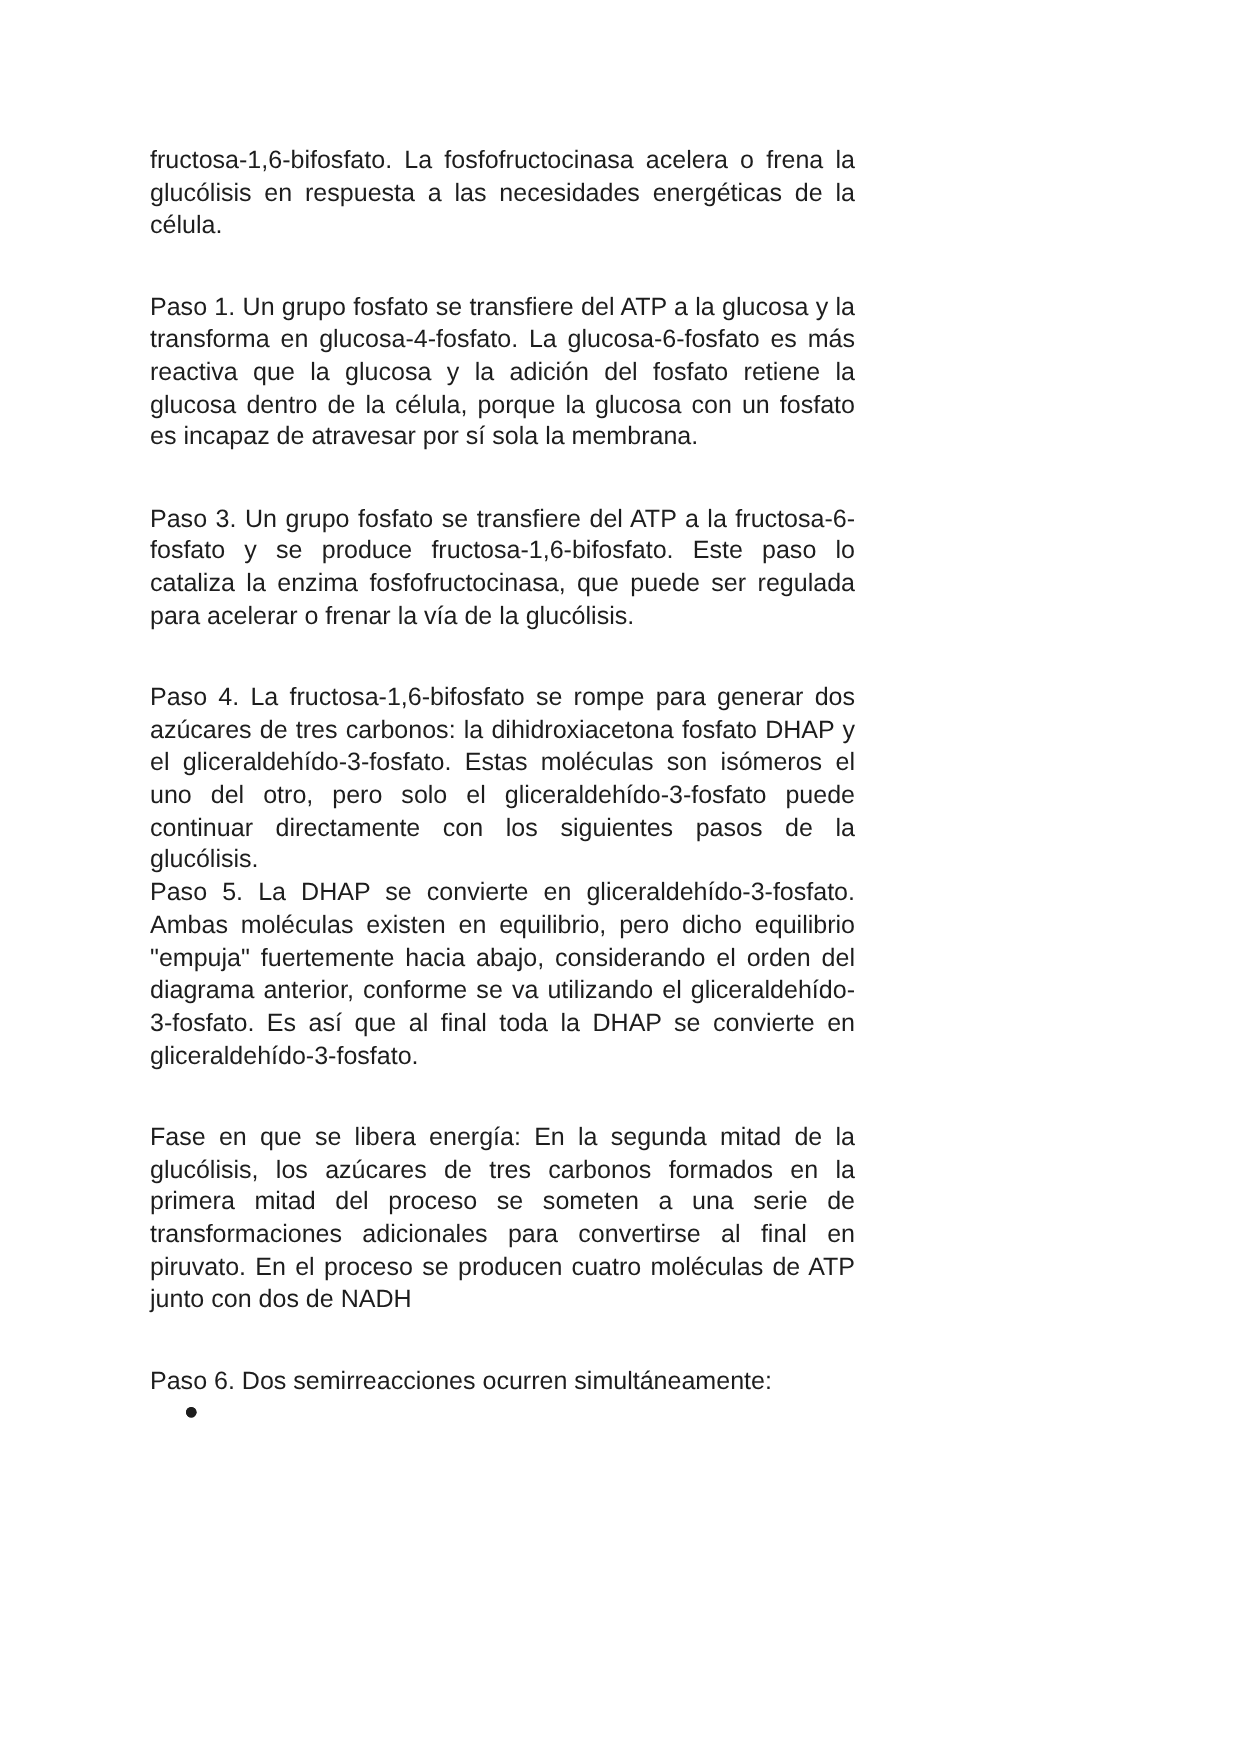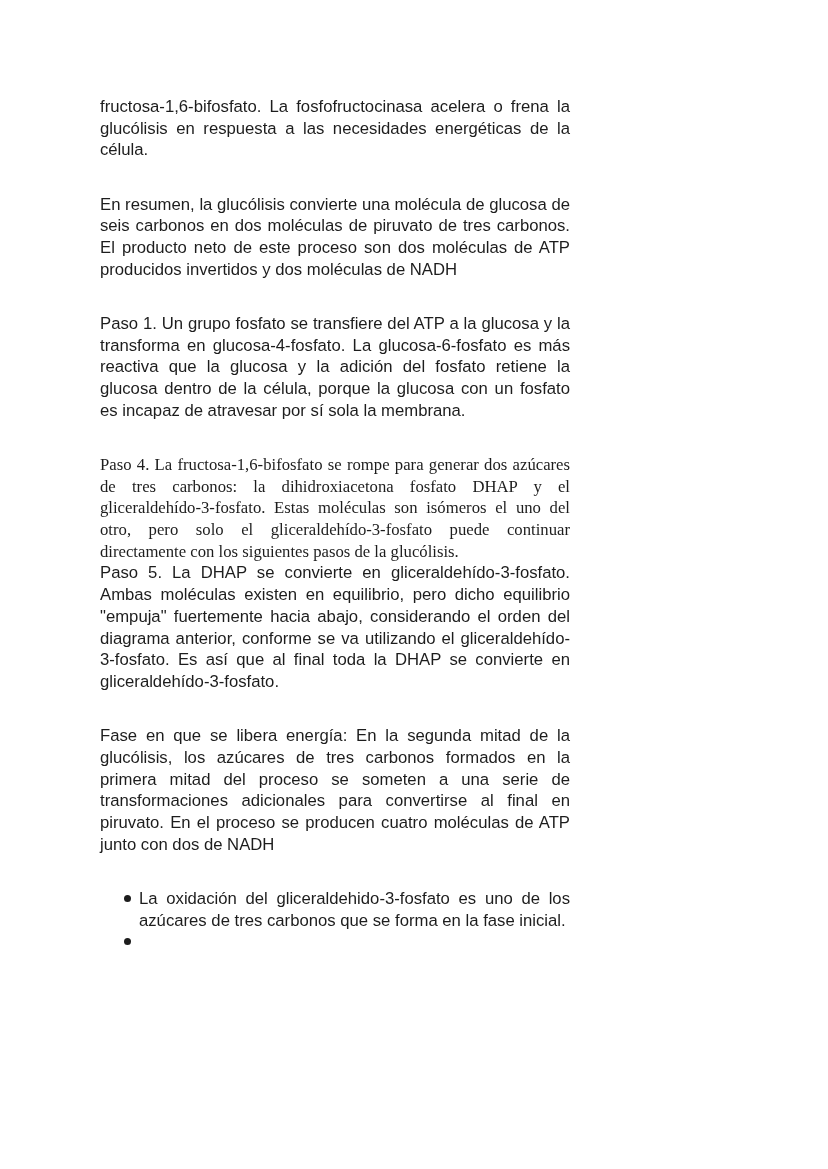--- a/index.html
+++ b/index.html
@@ -26,21 +26,20 @@
     font-size: 16.7px;
     line-height: 21.7px;
     text-align: justify;
     word-spacing: normal;
   }
   .para.gap-xl {
     margin-bottom: 43.4px;
   }
   .para.no-gap {
     margin-bottom: 0;
-    font-family: Liberation Serif, serif;
   }
   ul.bullets {
     list-style: none;
     margin: 0;
     padding: 0;
   }
   li.bullet-item {
     position: relative;
     padding-left: 39px;
     font-size: 16.7px;
@@ -57,38 +56,38 @@
     background: #1d1d1d;
   }
 </style>
 </head>
 <body>
 
 <div class="page">
 
   <p class="para">fructosa-1,6-bifosfato. La fosfofructocinasa acelera o frena la glucólisis en respuesta a las necesidades energéticas de la célula.</p>
 
-  <p class="para">En resumen, la glucólisis convierte una molécula de glucosa de seis carbonos en dos moléculas de piruvato de tres carbonos. El producto neto de este proceso son dos moléculas de ATP producidos invertidos y dos moléculas de NADH</p>
 
   <p class="para">Paso 1. Un grupo fosfato se transfiere del ATP a la glucosa y la transforma en glucosa-4-fosfato. La glucosa-6-fosfato es más reactiva que la glucosa y la adición del fosfato retiene la glucosa dentro de la célula, porque la glucosa con un fosfato es incapaz de atravesar por sí sola la membrana.</p>
 
 
+  <p class="para">Paso 3. Un grupo fosfato se transfiere del ATP a la fructosa-6-fosfato y se produce fructosa-1,6-bifosfato. Este paso lo cataliza la enzima fosfofructocinasa, que puede ser regulada para acelerar o frenar la vía de la glucólisis.</p>
 
   <p class="para no-gap">Paso 4. La fructosa-1,6-bifosfato se rompe para generar dos azúcares de tres carbonos: la dihidroxiacetona fosfato DHAP y el gliceraldehído-3-fosfato. Estas moléculas son isómeros el uno del otro, pero solo el gliceraldehído-3-fosfato puede continuar directamente con los siguientes pasos de la glucólisis.</p>
 
   <p class="para">Paso 5. La DHAP se convierte en gliceraldehído-3-fosfato. Ambas moléculas existen en equilibrio, pero dicho equilibrio "empuja" fuertemente hacia abajo, considerando el orden del diagrama anterior, conforme se va utilizando el gliceraldehído-3-fosfato. Es así que al final toda la DHAP se convierte en gliceraldehído-3-fosfato.</p>
 
   <p class="para">Fase en que se libera energía: En la segunda mitad de la glucólisis, los azúcares de tres carbonos formados en la primera mitad del proceso se someten a una serie de transformaciones adicionales para convertirse al final en piruvato. En el proceso se producen cuatro moléculas de ATP  junto con dos de NADH</p>
 
   <div>
+    <p class="para no-gap">Paso 6. Dos semirreacciones ocurren simultáneamente:</p>
 
     <ul class="bullets">
       <li class="bullet-item">
         <span class="dot"></span>
-        <span>La oxidación del gliceraldehido-3-fosfato es uno de los azúcares de tres carbonos que se forma en la fase inicial.</span>
       </li>
       <li class="bullet-item">
         <span class="dot"></span>
       </li>
     </ul>
   </div>
 
 </div>
 
 </body></html>

